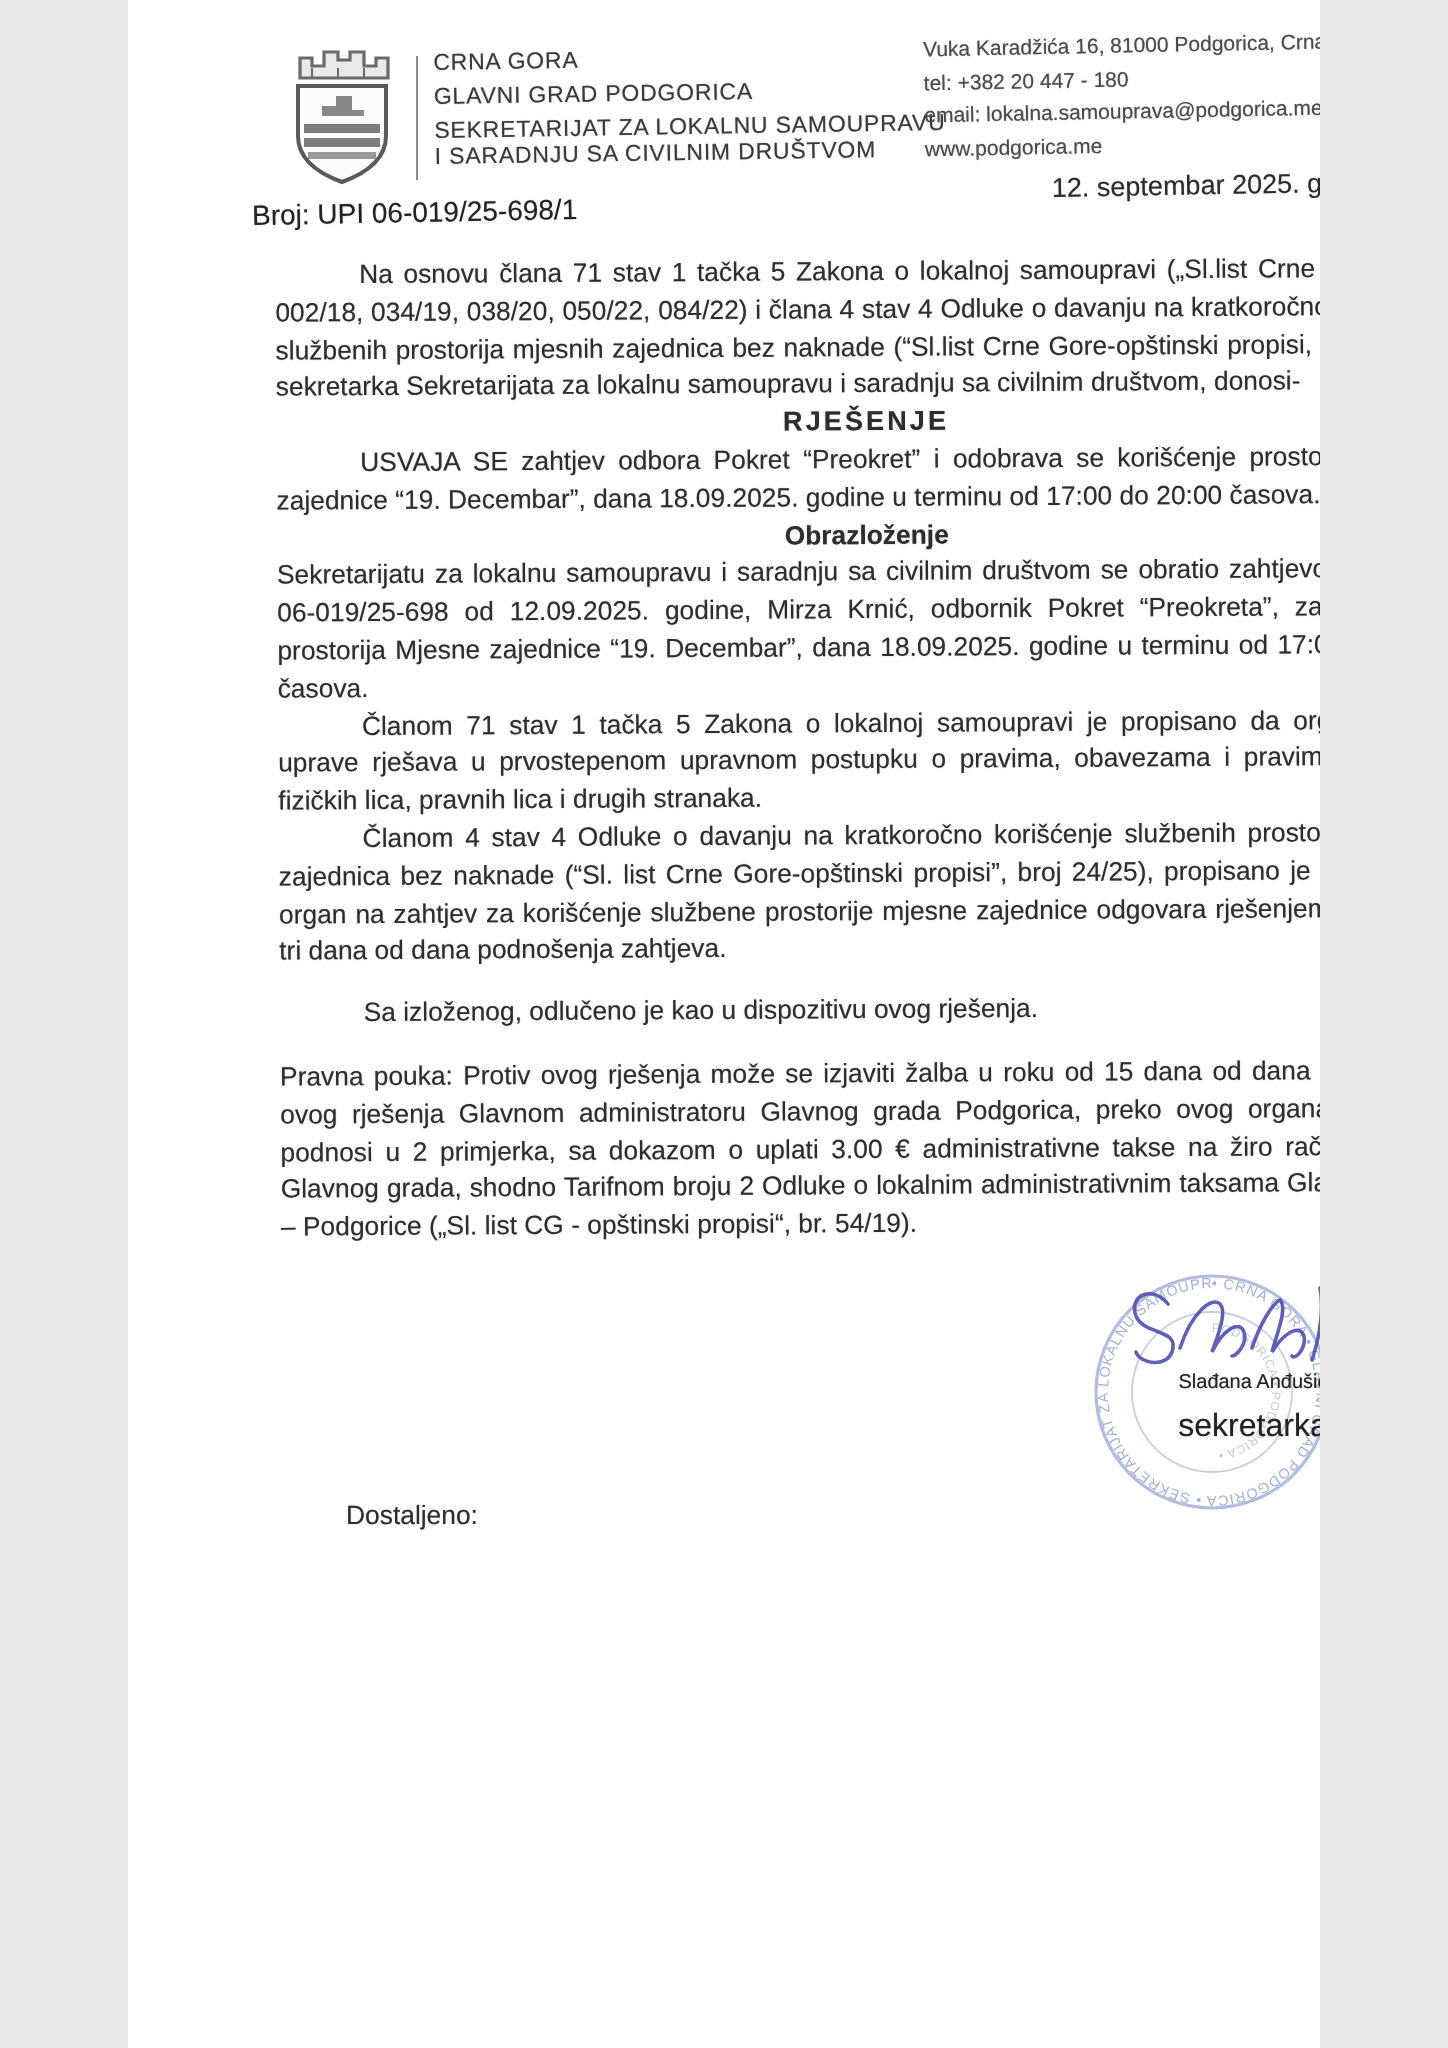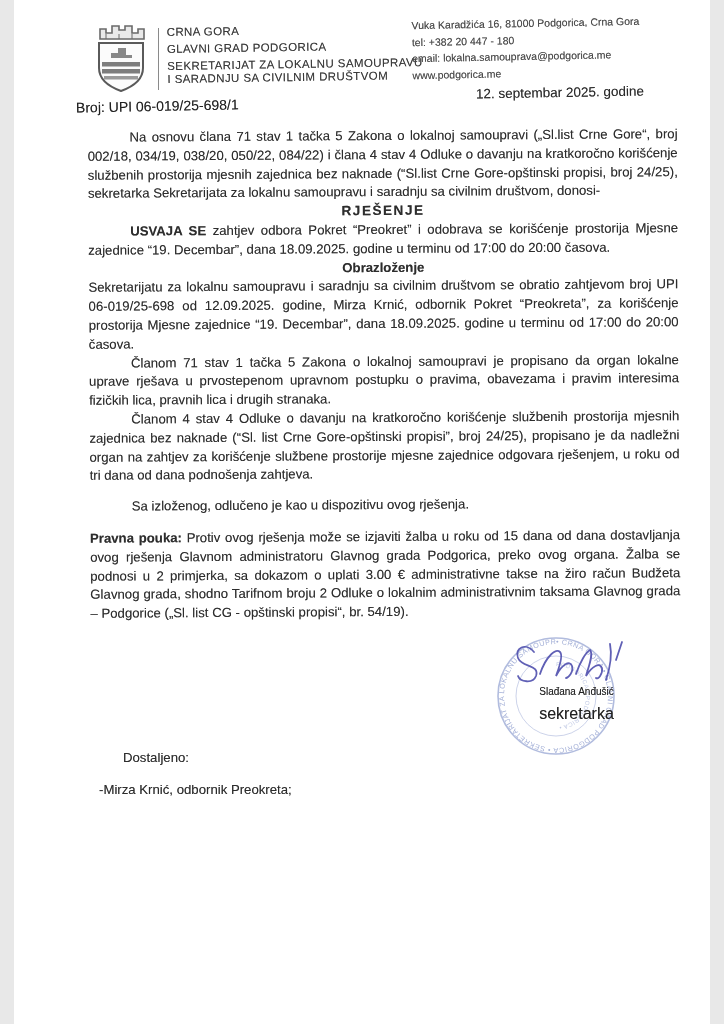--- a/index.html
+++ b/index.html
@@ -1,17 +1,17 @@
 <!DOCTYPE html>
 <html><head>
 <meta charset="utf-8">
 <style>
   html,body{margin:0;padding:0;background:#e8e8e8;}
   .page{
-    position:relative;width:696px;height:1024px;margin:0 auto;background:#ffffff;
+    position:relative;width:596px;height:1024px;margin:0 auto;background:#ffffff;
     font-family:"Liberation Sans", sans-serif;color:#2e2e2e;overflow:hidden;
   }
   .scan-text{ text-shadow:0 0 0.6px rgba(70,70,70,0.55); }
 
   
   .emblem{position:absolute;left:78px;top:22px;width:58px;height:74px;}
   .header-divider{position:absolute;left:144px;top:28px;width:1px;height:62px;background:#8a8a8a;}
   .org-block{position:absolute;left:153px;top:24px;transform:rotate(-0.9deg);
     font-size:11.5px;letter-spacing:0.4px;color:#3a3a3a;white-space:nowrap;}
   .org-line1{margin-bottom:5px;}
@@ -30,34 +30,34 @@
     font-size:13.2px;line-height:18.8px;text-align:justify;
     transform:rotate(-0.35deg);color:#2d2d2d;
   }
   .content p{margin:0;}
   .indent{text-indent:42px;}
   .doc-title{text-align:center;font-weight:bold;font-size:13.6px;letter-spacing:1.5px;
     margin:19px 0 9px 0;text-indent:0;}
   .doc-subtitle{text-align:center;font-weight:bold;font-size:13.2px;margin:11px 0 10px 0;text-indent:0;}
   .gap-top{margin-top:12px !important;}
   .legal{margin-top:13px !important;}
-  b.inlinebold{font-weight:bold;}
+  b.inlinebold{font-weight:normal;}
 
   
   .sig-block{position:absolute;left:440px;top:620px;width:240px;height:160px;z-index:1;}
   .stamp-svg{position:absolute;left:38px;top:12px;width:128px;height:128px;opacity:0.75;}
   .sign-svg{position:absolute;left:52px;top:14px;width:140px;height:58px;}
   .sig-name{position:absolute;left:25px;top:66px;width:195px;text-align:center;
     font-size:10px;color:#222;}
   .sig-title{position:absolute;left:25px;top:85px;width:195px;text-align:center;
     font-size:16px;color:#222;}
 
   
   .dist-block{position:absolute;left:85px;top:748px;font-size:13.2px;line-height:19.5px;color:#2d2d2d;}
-  .dist-label{margin-left:24px;margin-bottom:12px;}
+  .dist-label{margin-left:24px;margin-bottom:1px;}
 </style>
 </head>
 <body>
 
 <div class="page">
 
   <svg class="emblem" viewBox="0 0 58 74">
     <path d="M8,17 V7 h6 v4 h6 V4 h7 v4 h6 V4 h7 v7 h6 V7 h6 v10 z" fill="#e9e9e9" stroke="#6a6a6a" stroke-width="1.6"></path>
     <line x1="14" y1="12" x2="14" y2="17" stroke="#6a6a6a" stroke-width="1"></line>
     <line x1="27" y1="12" x2="27" y2="17" stroke="#6a6a6a" stroke-width="1"></line>
@@ -128,16 +128,15 @@
         <path d="M104,10 C106,20 104,34 100,46"></path>
         <path d="M116,8 L110,26"></path>
       </g>
     </svg>
     <div class="sig-name scan-text">Slađana Anđušić</div>
     <div class="sig-title scan-text">sekretarka</div>
   </div>
 
   <div class="dist-block scan-text">
     <div class="dist-label">Dostaljeno:</div>
-    <div>-Mirza Krnić, odbornik Preokreta;</div>
   </div>
 
 </div>
 
 </body></html>

